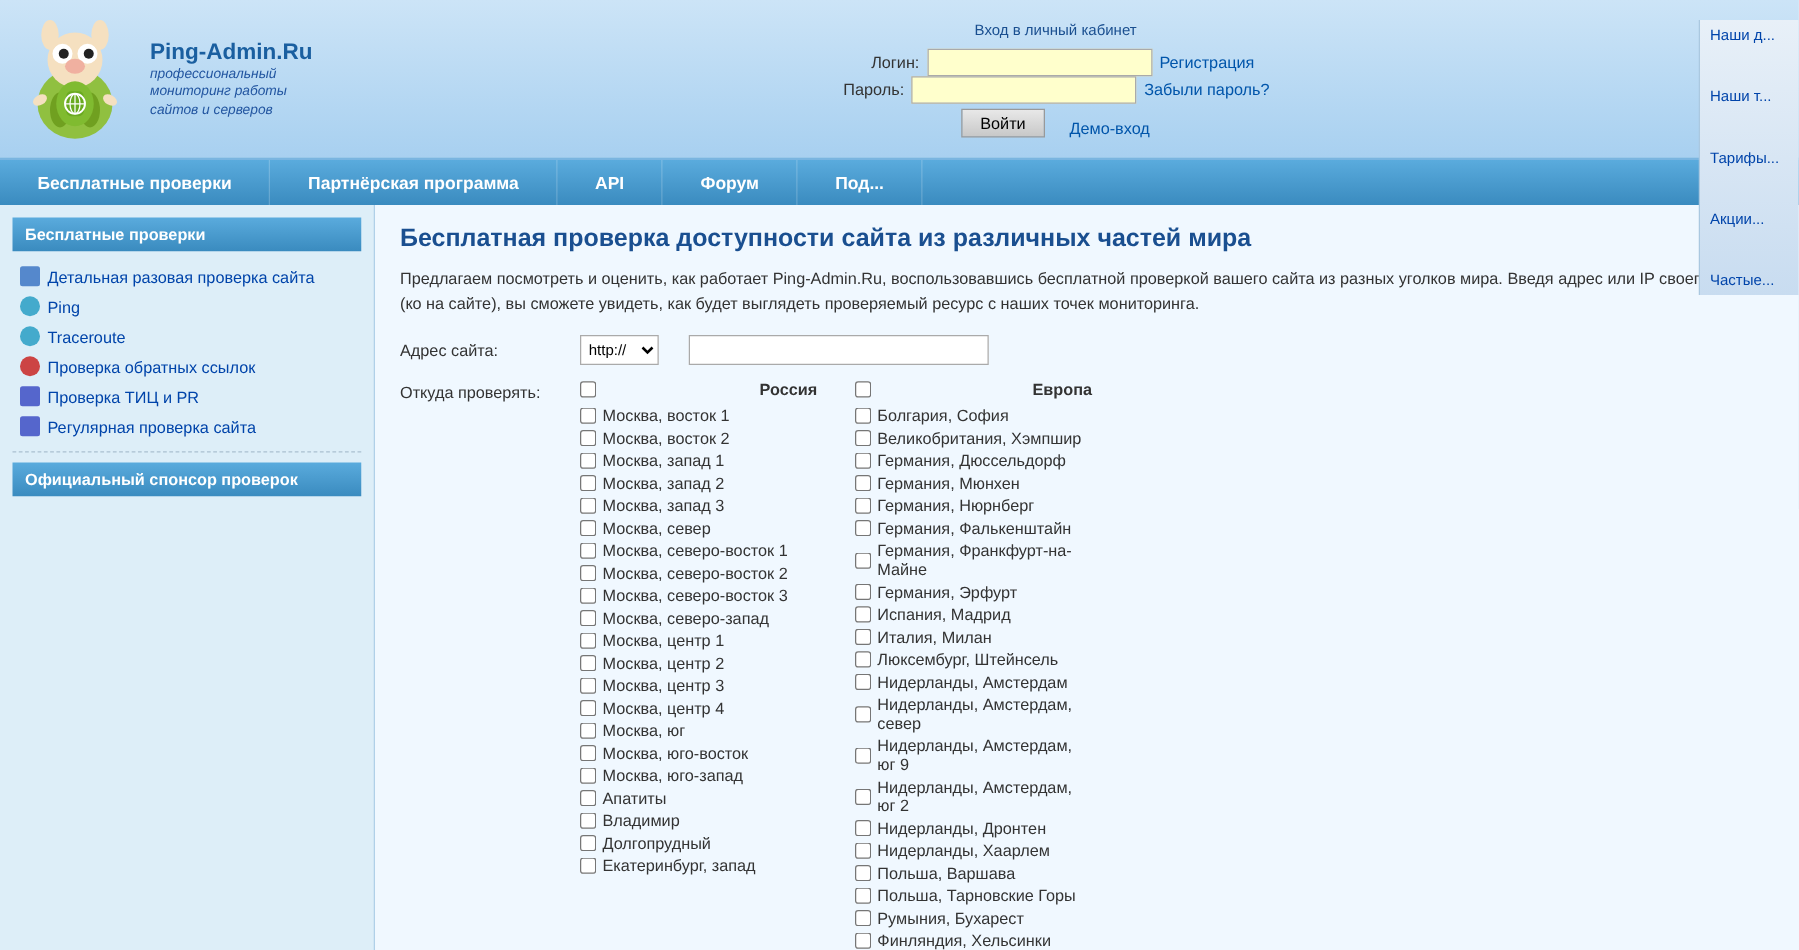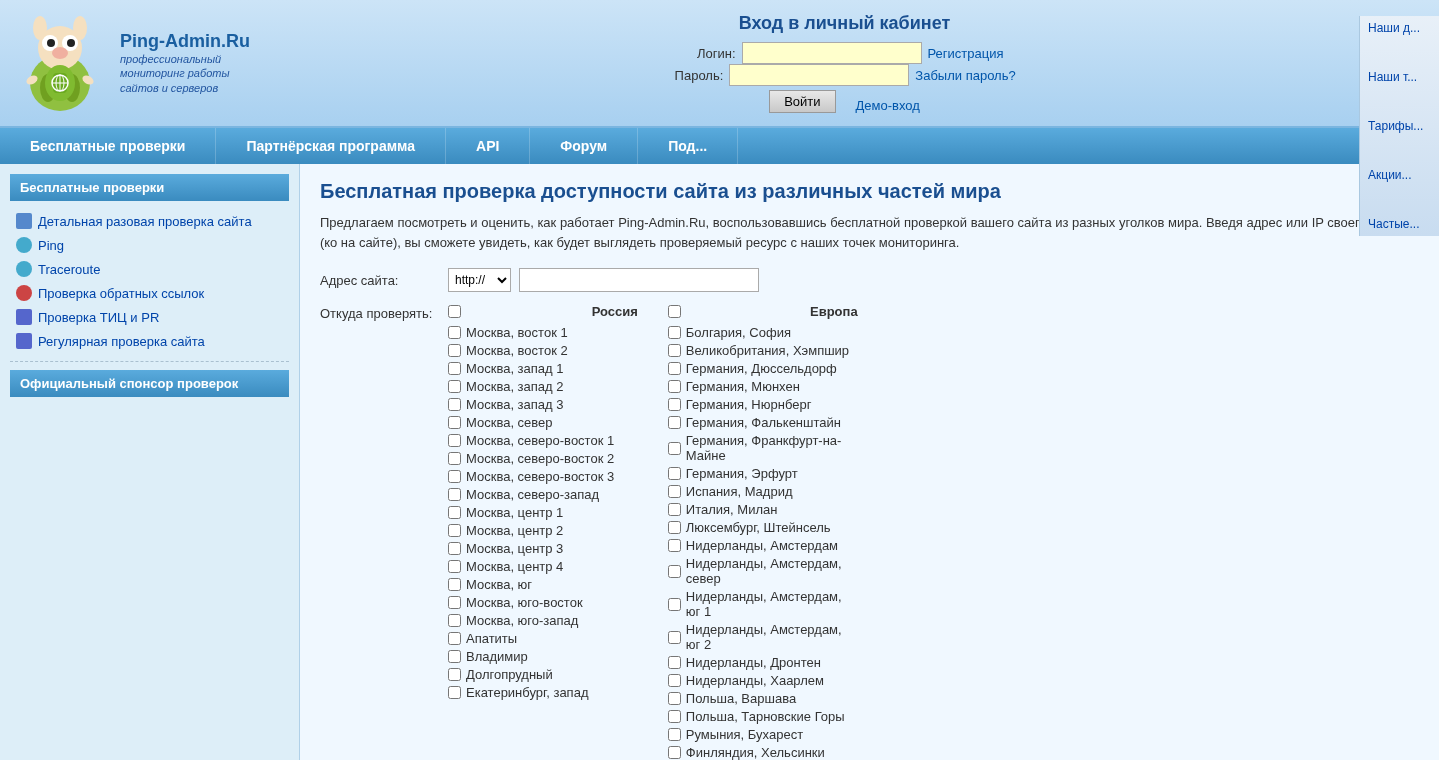--- a/index.html
+++ b/index.html
@@ -36,24 +36,24 @@
       line-height: 1.3;
       font-style: italic;
     }
     #login-area {
       flex: 1;
       display: flex;
       flex-direction: column;
       align-items: center;
     }
     #login-title {
-      font-size: 18px;
+      font-size: 12px;
       color: #1a4f90;
       margin-bottom: 8px;
-      font-weight: bold;
+      font-weight: normal;
     }
     .login-row {
       display: flex;
       align-items: center;
       margin-bottom: 0;
       gap: 6px;
     }
     .login-label {
       font-size: 13px;
       color: #333;
@@ -201,21 +201,21 @@
     #description {
       font-size: 13px;
       color: #333;
       margin-bottom: 16px;
       line-height: 1.5;
     }
     .form-row {
       display: flex;
       align-items: center;
       margin-bottom: 12px;
-      gap: 8px;
+      gap: 24px;
     }
     .form-label {
       min-width: 120px;
       font-size: 13px;
       color: #333;
     }
     .url-protocol {
       border: 1px solid #aaa;
       background: white;
       height: 24px;
@@ -537,21 +537,21 @@
               <div class="check-item">
                 <input type="checkbox" style="">
                 <span>Нидерланды, Амстердам</span>
               </div>
               <div class="check-item">
                 <input type="checkbox" style="">
                 <span>Нидерланды, Амстердам, север</span>
               </div>
               <div class="check-item">
                 <input type="checkbox" style="">
-                <span>Нидерланды, Амстердам, юг 1</span>
+                <span>Нидерланды, Амстердам, юг 9</span>
               </div>
               <div class="check-item">
                 <input type="checkbox" style="">
                 <span>Нидерланды, Амстердам, юг 2</span>
               </div>
               <div class="check-item">
                 <input type="checkbox" style="">
                 <span>Нидерланды, Дронтен</span>
               </div>
               <div class="check-item">

